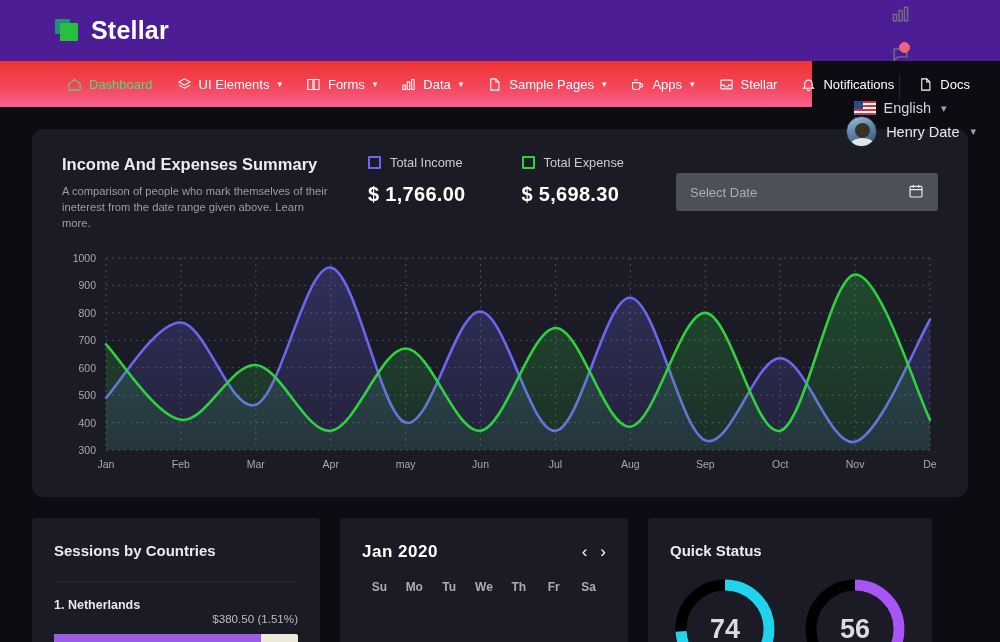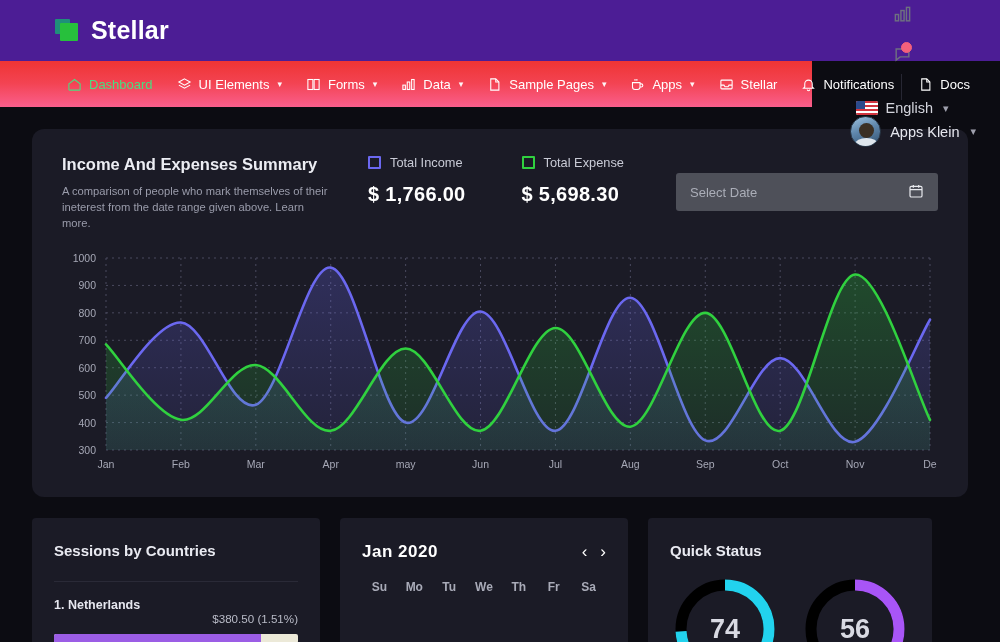--- a/index.html
+++ b/index.html
@@ -175,21 +175,21 @@
           <i style="top:8px"></i>
           <i style="top:12px"></i>
         <span class="canton"></span>
       </span>
       <span>English</span>
       <span class="chev">▾</span>
     </span>
 
     <span class="user">
       <span class="avatar"></span>
-      <span>Apps Klein</span>
+      <span>Henry Date</span>
       <span class="chev">▾</span>
     </span>
   </div>
 </div>
 
 <div class="nav">
   <div class="navitem active">
     <svg width="15" height="15" viewBox="0 0 24 24" fill="none" stroke="currentColor" stroke-width="1.7">
         <path d="M3 11l9-7 9 7v9a1 1 0 0 1-1 1H4a1 1 0 0 1-1-1z"></path>
       </svg>

